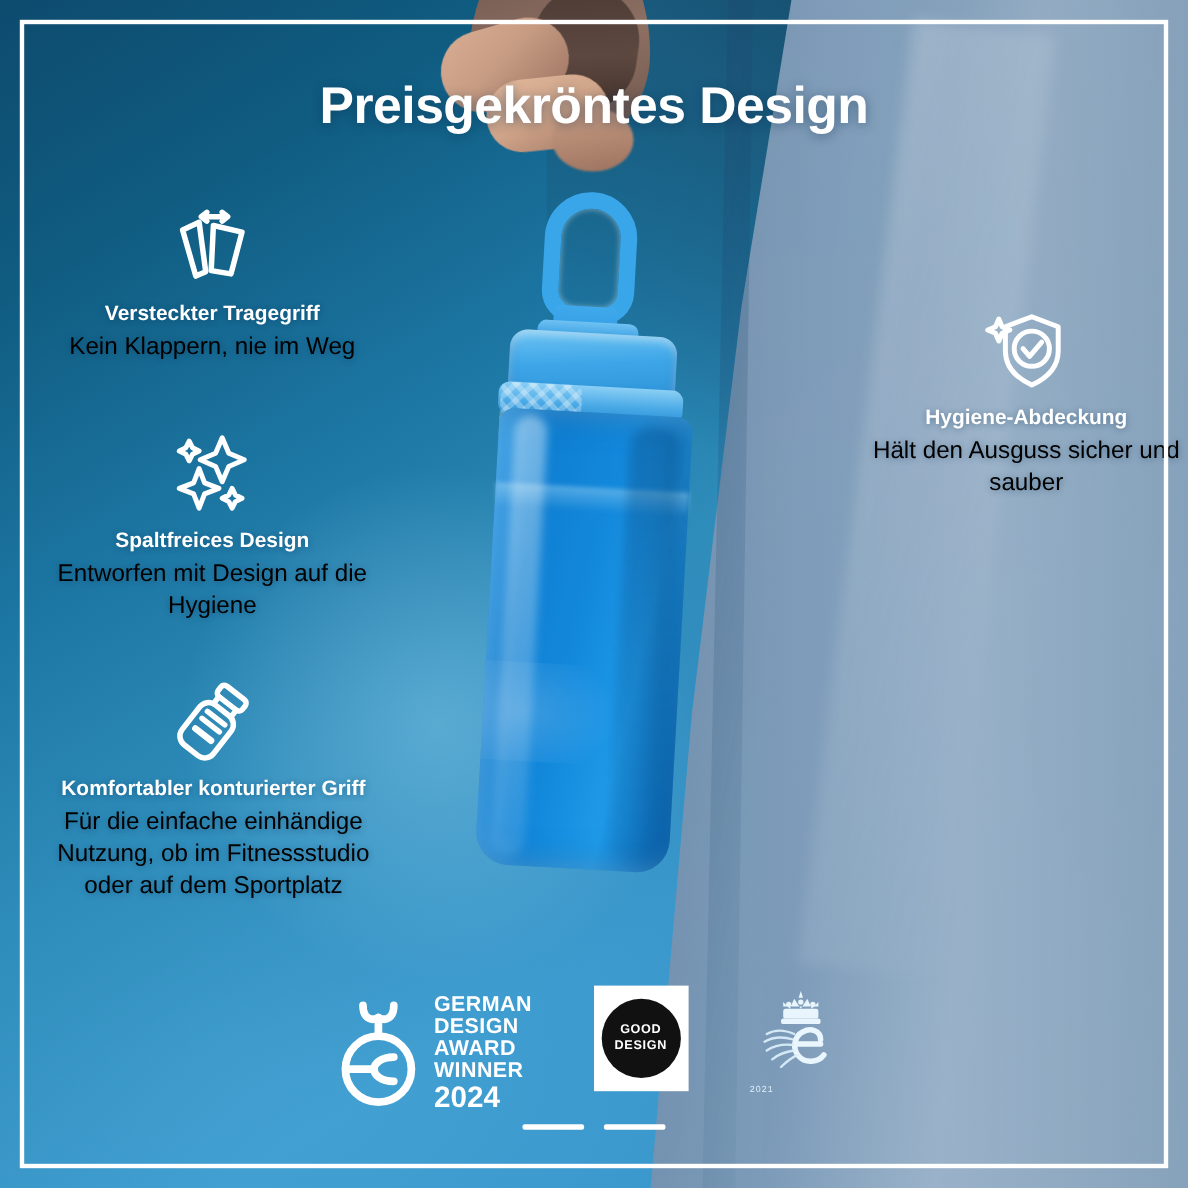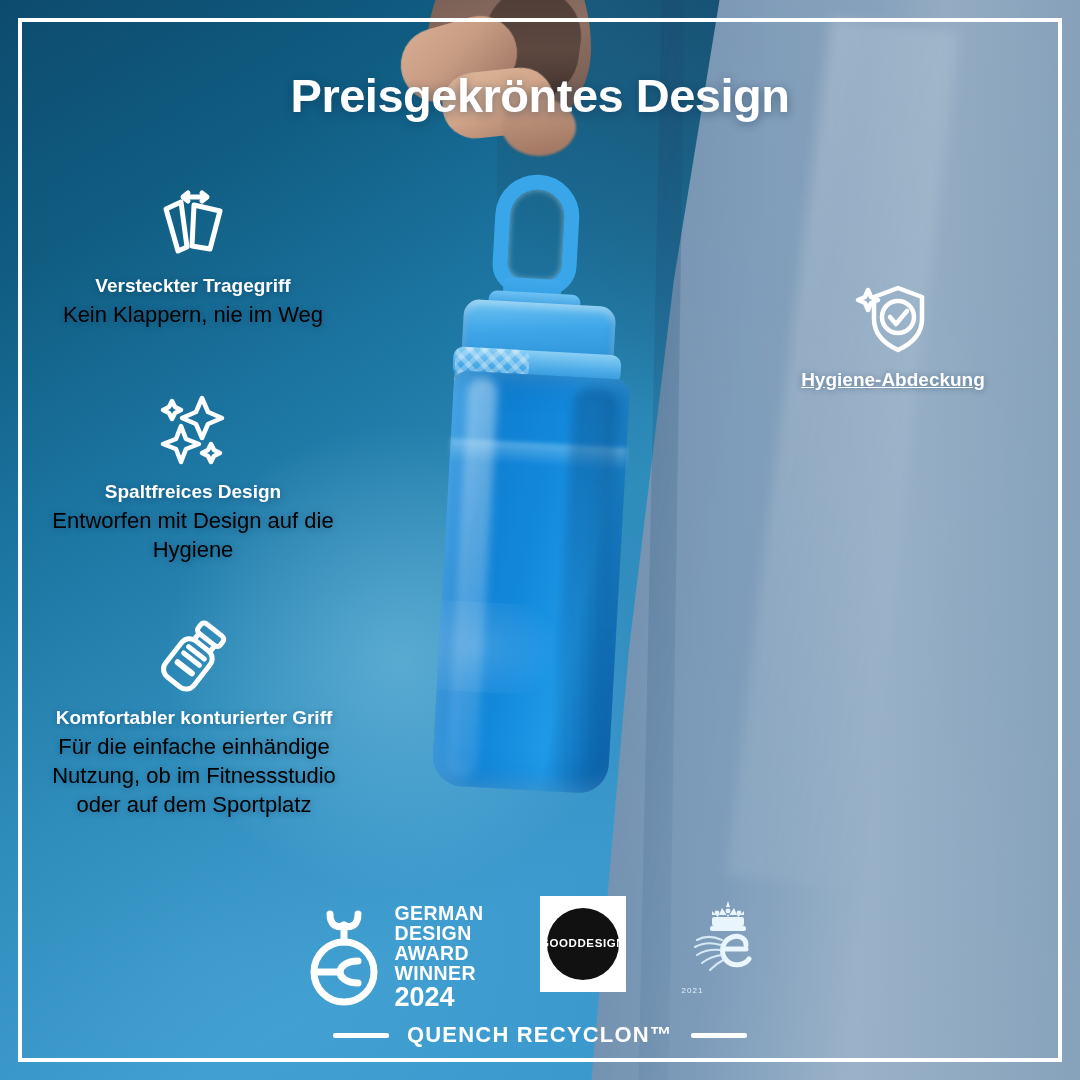--- a/index.html
+++ b/index.html
@@ -94,32 +94,32 @@
   
   .feat{position:absolute;text-align:center;color:#fff;
     text-shadow:0 1px 6px rgba(10,50,85,.40);}
   .feat .ico{display:flex;justify-content:center;align-items:center;height:76px;margin-bottom:12px;}
   .feat h3{margin:0 0 2px;font-size:19px;font-weight:bold;line-height:1.28;}
   .feat p{margin:0;font-size:22px;line-height:1.32;font-weight:normal;color:#000000;}
 
   .f-left1{left:48px;top:186px;width:290px;}
   .f-left2{left:48px;top:392px;width:290px;}
   .f-left3{left:30px;top:618px;width:328px;}
-  .f-right1{left:748px;top:280px;width:290px;text-decoration:underline;}
+  .f-right1{left:788px;top:280px;width:290px;}
   .f-right2{left:772px;top:568px;width:272px;}
 
   
   .badges{position:absolute;left:0;right:0;top:888px;height:112px;
     display:flex;justify-content:center;align-items:center;gap:56px;}
   .gda{display:flex;align-items:center;gap:12px;color:#fff;margin-top:28px;}
   .gda-txt{font-size:19.5px;font-weight:bold;line-height:1.02;letter-spacing:.4px;text-align:left;}
   .gda-txt .yr{font-size:27px;letter-spacing:0;}
   .gooddesign{width:86px;height:96px;background:#fff;display:flex;align-items:center;justify-content:center;}
   .gd-circle{width:72px;height:72px;border-radius:50%;background:#111;color:#fff;
-    display:flex;flex-direction:row;align-items:center;justify-content:center;
+    display:flex;flex-direction:column;align-items:center;justify-content:center;
     font-size:11.5px;font-weight:bold;letter-spacing:.6px;line-height:1.32;}
   .qaward{position:relative;width:92px;height:98px;color:#eaf6fd;}
   .qa-year{position:absolute;left:0;right:17px;bottom:-2px;text-align:left;font-size:8px;letter-spacing:1px;color:#dff0fa;margin-top:12px;}
 
   
   .footer{position:absolute;left:0;right:0;top:1022px;display:flex;align-items:center;justify-content:center;gap:18px;}
   .rule{width:56px;height:5px;background:#fff;border-radius:2px;}
   .brand{color:#fff;font-size:22px;font-weight:bold;letter-spacing:1.2px;}
   svg{display:block;}
 </style>
@@ -209,20 +209,21 @@
   <div class="feat f-right1">
     <div class="ico">
       <svg width="76" height="72" viewBox="0 0 76 72" fill="none" stroke="#fff" stroke-width="4.5" stroke-linecap="round" stroke-linejoin="round">
         <path d="M43 6 L67 15 V37 C67 52 56 62 43 68 C30 62 19 52 19 37 V15 Z"></path>
         <circle cx="43" cy="35" r="16"></circle>
         <path d="M35 35 L41 42 L52 29"></path>
         <path d="M13 8 L16 15 L23 18 L16 21 L13 28 L10 21 L3 18 L10 15 Z"></path>
       </svg>
     </div>
     <h3>Hygiene-Abdeckung</h3>
+    <p>Hält den Ausguss sicher und sauber</p>
   </div>
 
 
   <div class="badges">
 
     <div class="gda">
       <svg width="76" height="98" viewBox="0 0 76 98" fill="none" stroke="#fff" stroke-width="7" stroke-linecap="round" stroke-linejoin="round">
         <circle cx="38" cy="63" r="30"></circle>
         <path d="M38 33 V16"></path>
         <path d="M24 5 C24 16 31 20 38 16 C45 20 52 16 52 5"></path>
@@ -267,18 +268,17 @@
           <path d="M40 60 C32 61 25 64 20 68"></path>
           <path d="M43 64 C37 67 32 71 28 75"></path>
         </g>
       </svg>
       <div class="qa-year">2021</div>
     </div>
   </div>
 
   <div class="footer">
     <div class="rule"></div>
-    <div class="brand">QUENCH RECYCLON™</div>
     <div class="rule"></div>
   </div>
 
   <div class="frame"></div>
 </div>
 
 </body></html>

